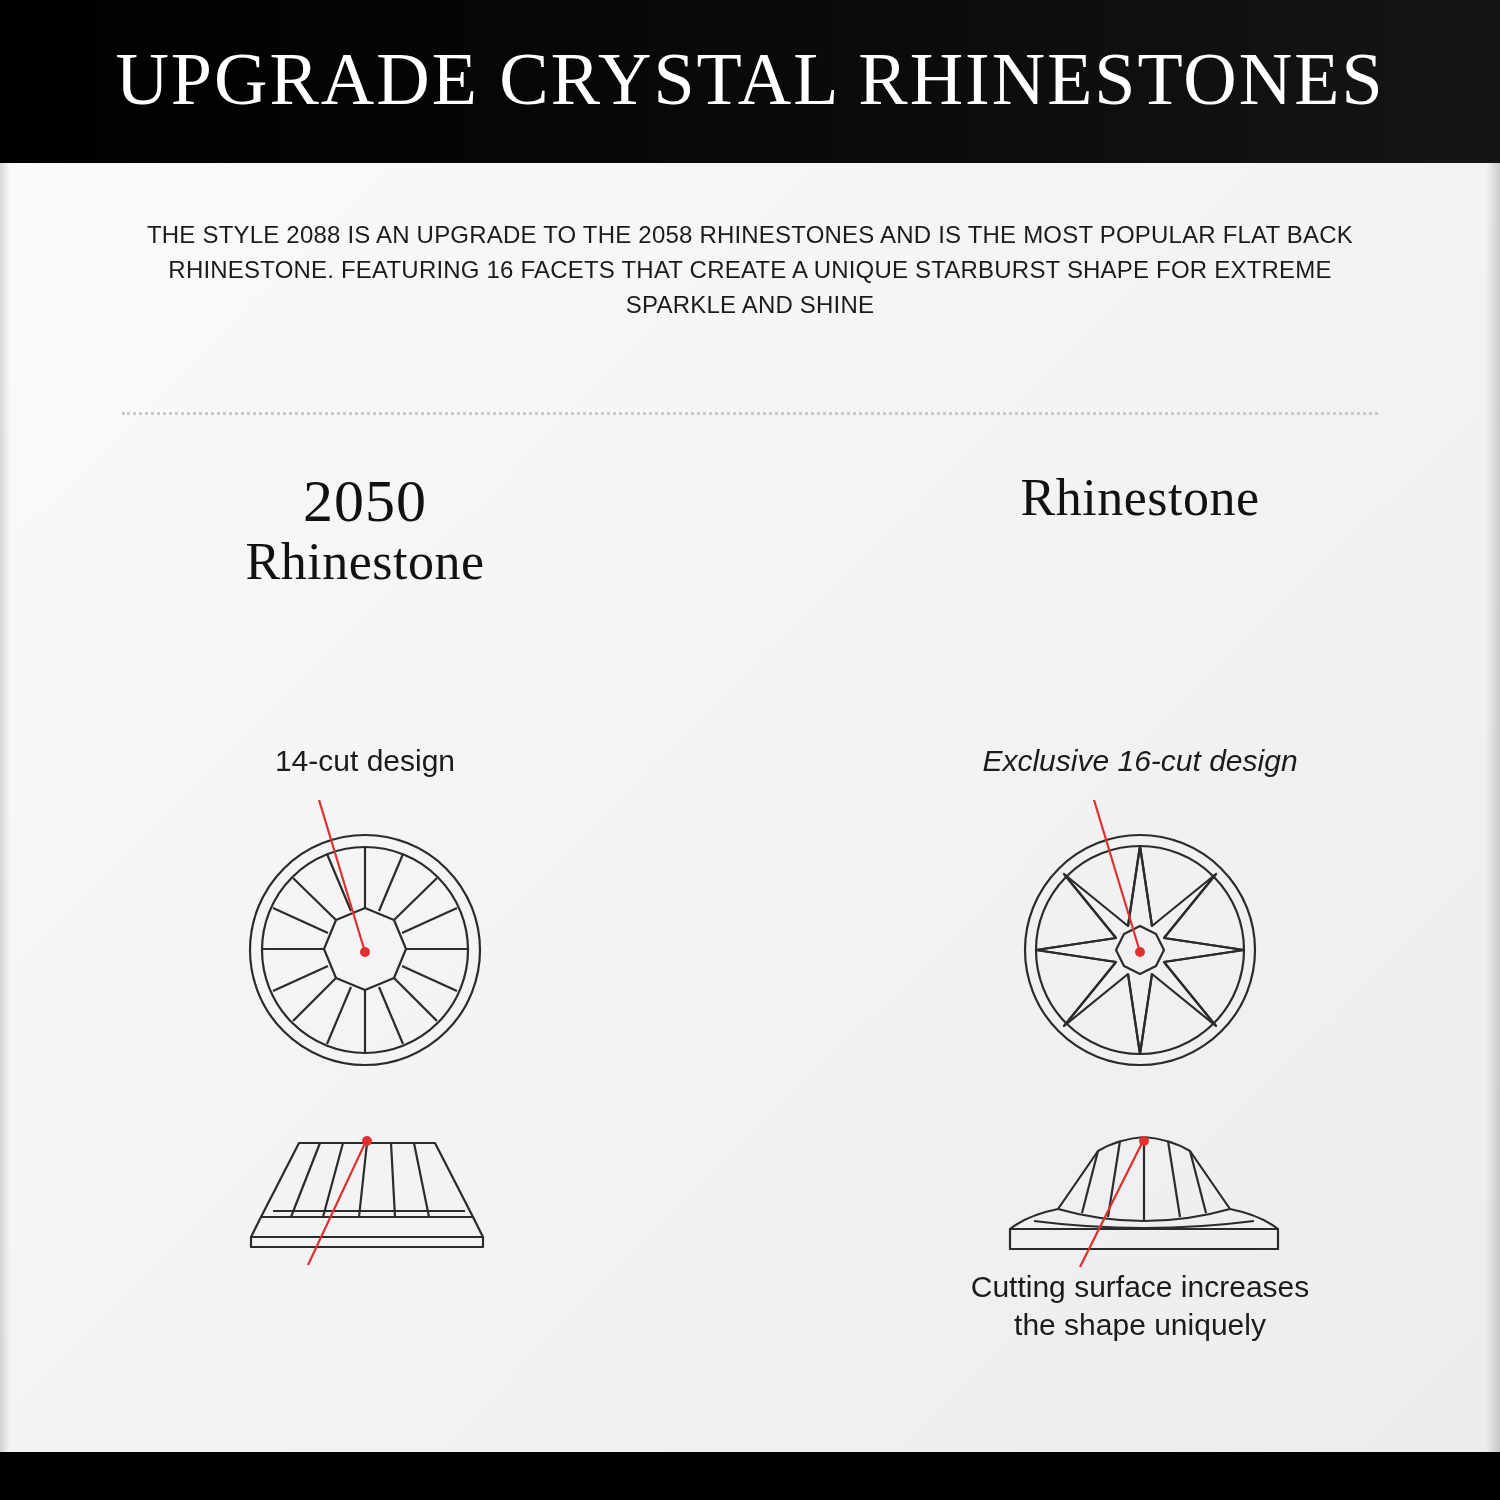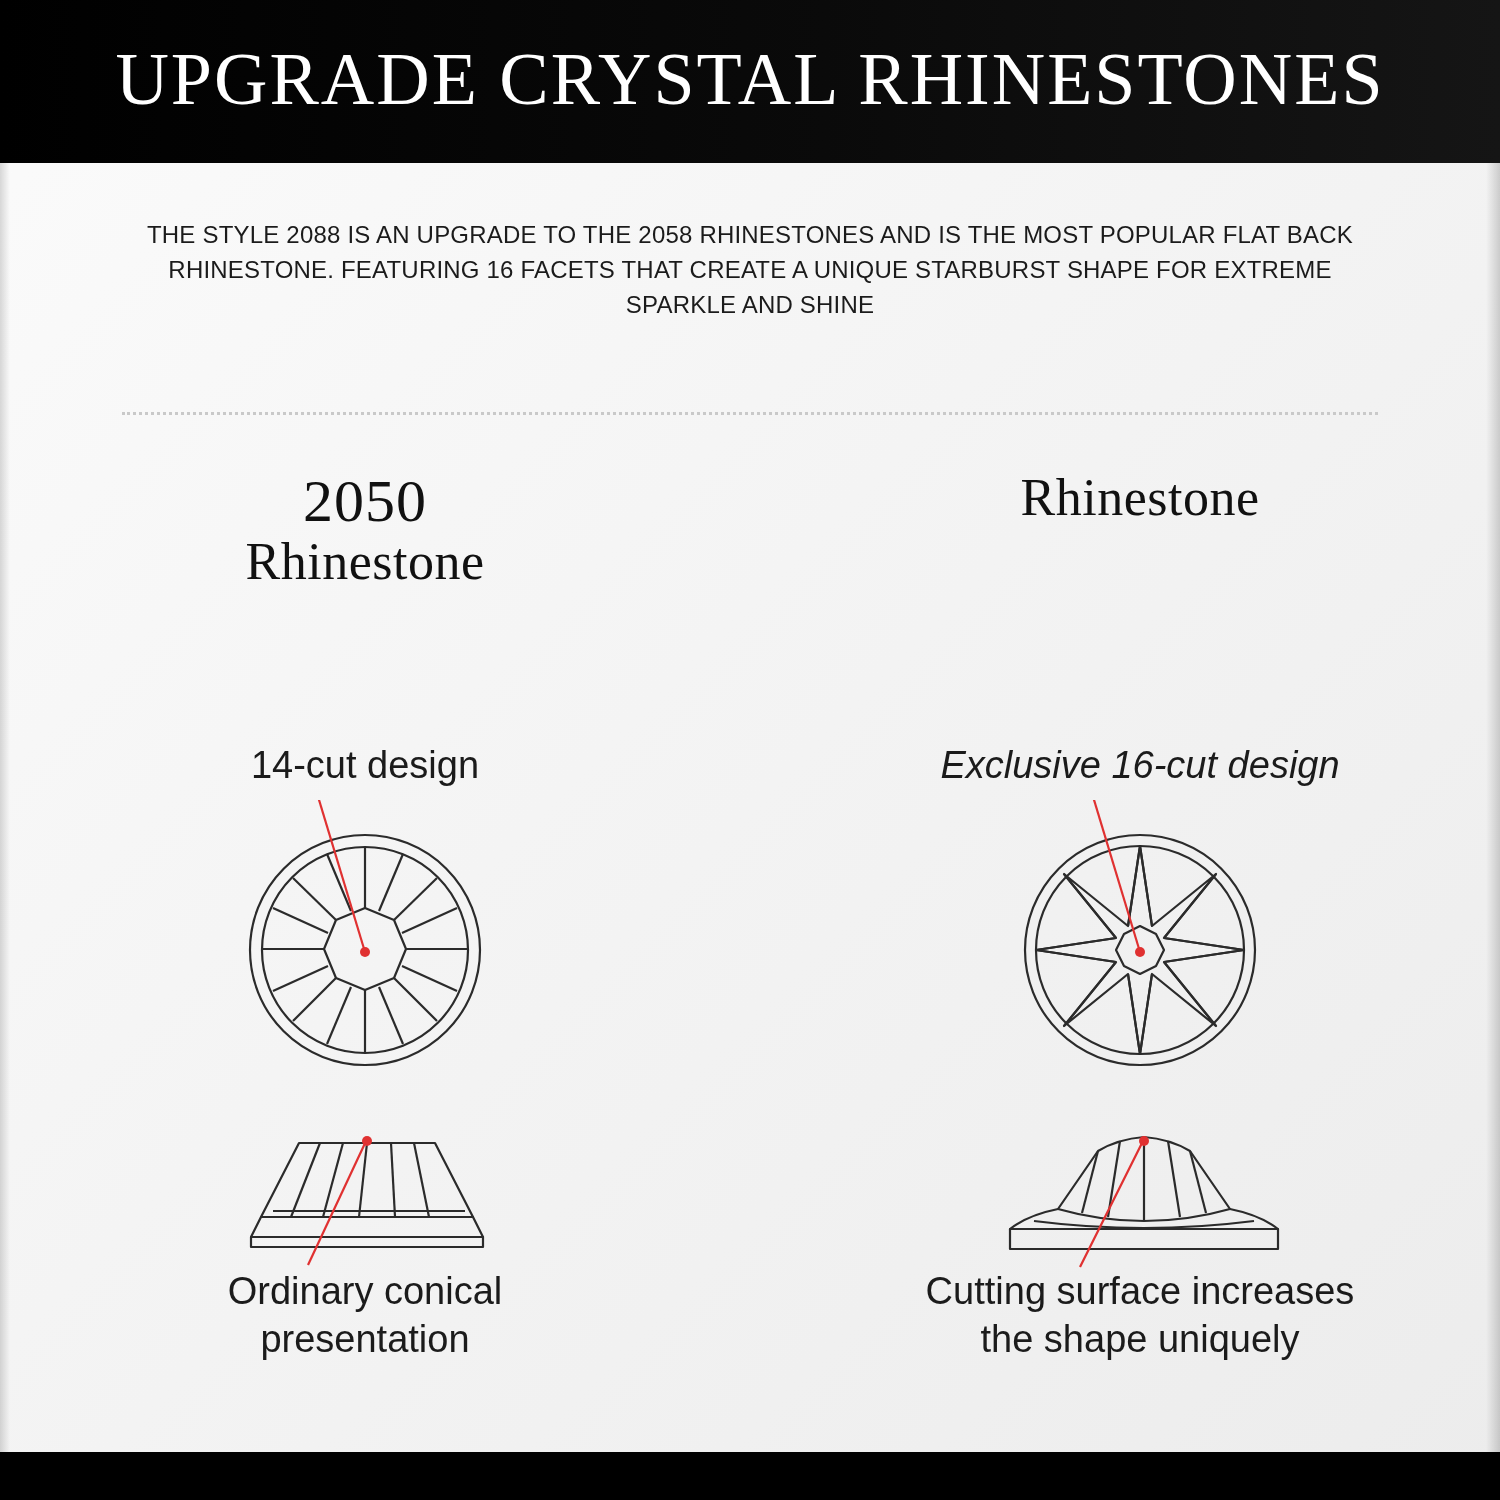--- a/index.html
+++ b/index.html
@@ -76,21 +76,21 @@
     text-align: center;
     color: #111111;
     line-height: 1.06;
     font-weight: 400;
   }
   .col-heading .line1 { display: block; font-size: 60px; letter-spacing: 1px; }
   .col-heading .line2 { display: block; font-size: 52px; letter-spacing: 0.5px; }
 
   .label {
     text-align: center;
-    font-size: 38px;
+    font-size: 30px;
     color: #1b1b1b;
     line-height: 1.25;
   }
   .label-top-left {
     position: absolute;
     left: 0; top: 272px; width: 620px;
   }
   .label-top-right {
     position: absolute;
     left: 0; top: 272px; width: 620px; font-style: italic;
@@ -197,24 +197,20 @@
           <line x1="194" y1="18" x2="186" y2="92"></line>
           <line x1="218" y1="18" x2="222" y2="92"></line>
           <line x1="241" y1="18" x2="256" y2="92"></line>
           <path d="M100 86 L292 86"></path>
         </g>
         <line x1="135" y1="140" x2="194" y2="14" stroke="#e03131" stroke-width="2.2"></line>
         <circle cx="194" cy="16" r="5" fill="#e03131" stroke="none"></circle>
       </svg>
     </div>
 
-    <div class="label label-bottom">
-      <div>Ordinary conical</div>
-      <div>presentation</div>
-    </div>
   </div>
 
   <div class="col col-right">
     <div class="col-heading">
       <span class="line2">Rhinestone</span>
     </div>
 
     <div class="label label-top-right">Exclusive 16-cut design</div>
 
     <div class="fig fig-top-right">

